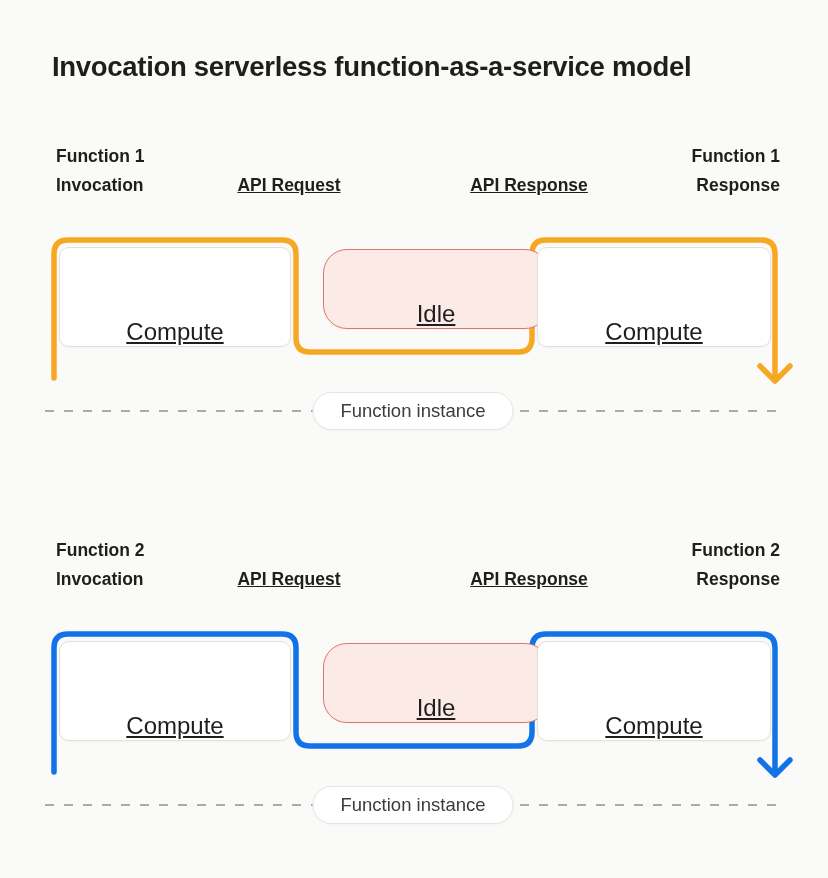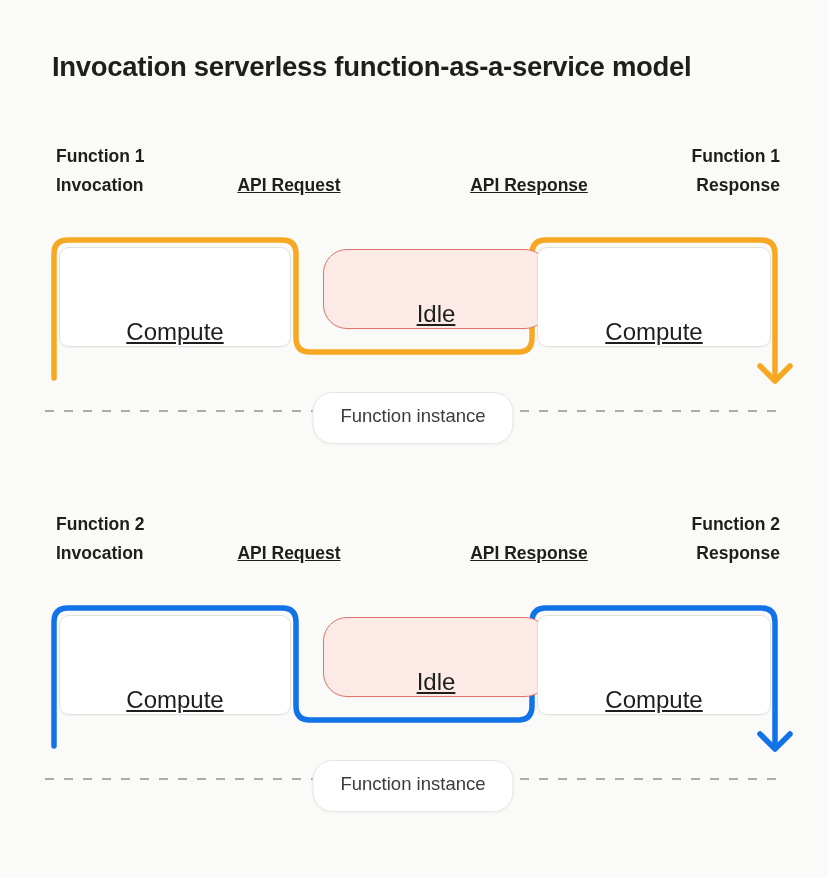--- a/index.html
+++ b/index.html
@@ -29,21 +29,21 @@
     letter-spacing: -0.3px;
     color: #1E1E1C;
   }
   .flow-row {
     position: absolute;
     left: 0;
     width: 828px;
     height: 300px;
   }
   .flow-row.row-1 { top: 135px; }
-  .flow-row.row-2 { top: 503px; }
+  .flow-row.row-2 { top: 529px; }
 
   .lbl {
     position: absolute;
     font-size: 17.5px;
     font-weight: 700;
     line-height: 29px;
     color: #1E1E1C;
     white-space: nowrap;
     margin-left: 6px;
   }
@@ -93,28 +93,28 @@
     width: 741px;
     top: 275px;
     height: 2px;
     background: repeating-linear-gradient(90deg, #ABABA9 0 9px, transparent 9px 19px);
   }
   .pill {
     position: absolute;
     left: 413px;
     top: 257px;
     transform: translateX(-50%);
-    height: 52px;
+    height: 38px;
     padding: 12px 27px;
     background: #FFFFFF;
     border: 1.5px solid #E6E6E1;
     border-radius: 20px;
     box-sizing: border-box;
     display: flex;
-    align-items: flex-start;
+    align-items: center;
     font-size: 18.5px;
     color: #3C3C3A;
     white-space: nowrap;
     box-shadow: 0 1px 3px rgba(0,0,0,0.04);
   }
 </style>
 </head>
 <body>
 
 <div class="canvas">

